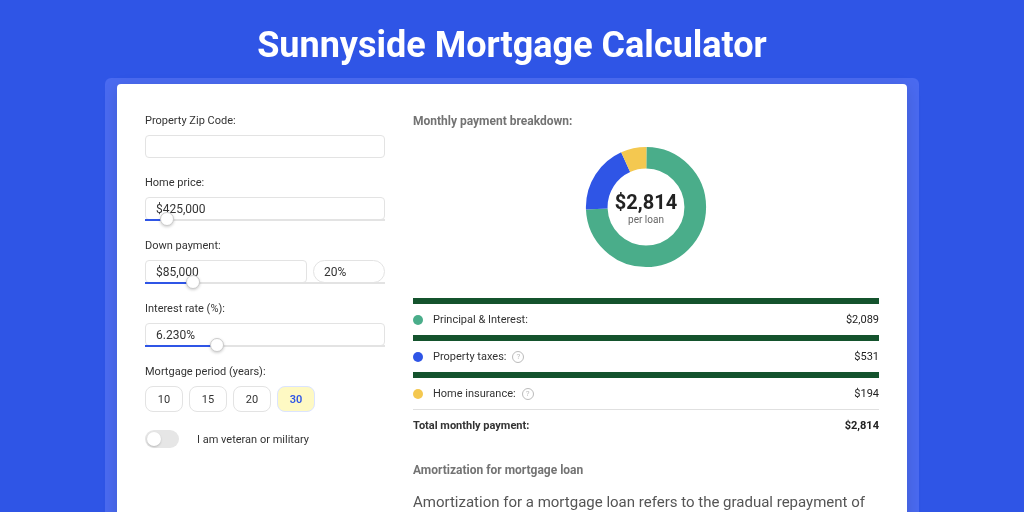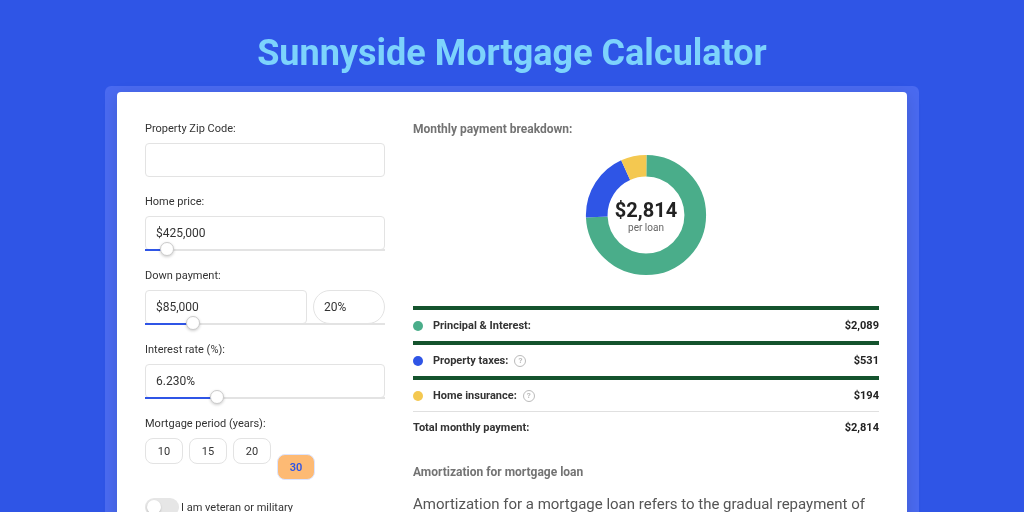--- a/index.html
+++ b/index.html
@@ -1,43 +1,43 @@
 <!DOCTYPE html>
 <html><head>
 <meta charset="utf-8">
 <style>
   * { box-sizing: border-box; margin: 0; padding: 0; font-family: -apple-system, BlinkMacSystemFont, "Segoe UI", Roboto, Arial, sans-serif; }
   body { background: #2f55e6; width: 1024px; height: 512px; overflow: hidden; }
-  .page-title { color: #7dd3fc; font-size: 36px; font-weight: 700; text-align: center; padding: 32px 0 18px; border-radius: 10px; }
+  .page-title { color: #ffffff; font-size: 36px; font-weight: 700; text-align: center; padding: 24px 0 18px; border-radius: 10px; }
   .card { background: #fff; width: 790px; margin: 0 auto; border-radius: 4px 4px 0 0; padding: 30px 28px 0; display: flex; gap: 28px; box-shadow: 0 4px 16px rgba(0,0,0,.12); position: relative; }
   .card::before { content: ""; position: absolute; top: -6px; left: -12px; right: -12px; bottom: 0; background: #4a6af0; z-index: -1; border-radius: 6px 6px 0 0; }
   .left { flex: 0 0 240px; }
   .right { flex: 1; }
   .field-label { font-size: 11px; color: #333; margin-bottom: 8px; }
-  .input { width: 100%; height: 34px; border: 1px solid #e3e3e3; border-radius: 4px; background: #fff; padding: 0 10px; font-size: 12px; color: #333; }
+  .input { width: 100%; height: 23px; border: 1px solid #e3e3e3; border-radius: 4px; background: #fff; padding: 0 10px; font-size: 12px; color: #333; }
   .field { margin-bottom: 18px; position: relative; }
   .slider-track { height: 2px; background: #e3e3e3; position: relative; margin-top: -1px; }
   .slider-fill { height: 2px; background: #2f55e6; position: absolute; left: 0; top: 0; }
   .slider-thumb { width: 14px; height: 14px; border-radius: 50%; background: #fff; border: 1px solid #ccc; box-shadow: 0 1px 3px rgba(0,0,0,.2); position: absolute; top: -7px; transform: translateX(-50%); cursor: pointer; }
   .dp-row { display: flex; gap: 6px; justify-content: center; }
   .dp-row .input:first-child { flex: 1; }
   .dp-row .input:last-child { width: 72px; border-radius: 17px; }
   .periods { display: flex; gap: 6px; }
   .period-btn { width: 38px; height: 26px; border: 1px solid #e3e3e3; border-radius: 8px; background: #fff; font-size: 11px; color: #333; display: flex; align-items: center; justify-content: center; cursor: pointer; }
-  .period-btn.active { background: #fdba74; border-color: #dbe4ff; color: #2f55e6; font-weight: 600; margin-top: 16px; }
-  .switch-row { display: flex; align-items: center; gap: 2px; margin-top: 8px; }
+  .period-btn.active { background: #fef9c3; border-color: #dbe4ff; color: #2f55e6; font-weight: 600; }
+  .switch-row { display: flex; align-items: center; gap: 18px; margin-top: 8px; }
   .switch { width: 34px; height: 18px; border-radius: 10px; background: #e6e6e6; position: relative; cursor: pointer; }
   .switch::after { content: ""; position: absolute; width: 14px; height: 14px; border-radius: 50%; background: #fff; top: 2px; left: 2px; box-shadow: 0 1px 2px rgba(0,0,0,.2); }
   .switch-label { font-size: 11px; color: #333; }
   .section-title { font-size: 12px; font-weight: 700; color: #737373; margin-bottom: 14px; }
   .donut-wrap { display: flex; justify-content: center; margin: 6px 0 26px; position: relative; }
   .donut-center { position: absolute; top: 50%; left: 50%; transform: translate(-50%, -50%); text-align: center; }
   .donut-center .amount { font-size: 20px; font-weight: 700; color: #222; }
   .donut-center .sub { font-size: 10px; color: #666; }
-  .line { display: flex; align-items: center; padding: 9px 0; border-top: 4px solid #14532d; font-size: 11px; font-weight: bold; }
+  .line { display: flex; align-items: center; padding: 9px 0; border-top: 6px solid #14532d; font-size: 11px; }
   .dot { width: 10px; height: 10px; border-radius: 50%; margin-right: 10px; flex-shrink: 0; }
   .line .label { color: #333; flex: 1; display: flex; align-items: center; gap: 6px; }
   .line .value { color: #222; }
   .line.total { font-weight: 700; border-top: 1px solid #e0e0e0; }
   .info-icon { width: 12px; height: 12px; border-radius: 50%; border: 1px solid #bbb; color: #bbb; font-size: 8px; display: inline-flex; align-items: center; justify-content: center; }
   .amort { margin-top: 22px; }
   .amort p { font-size: 15px; color: #555; line-height: 1.5; }
   svg.donut { width: 130px; height: 130px; }
 </style>
 </head>

